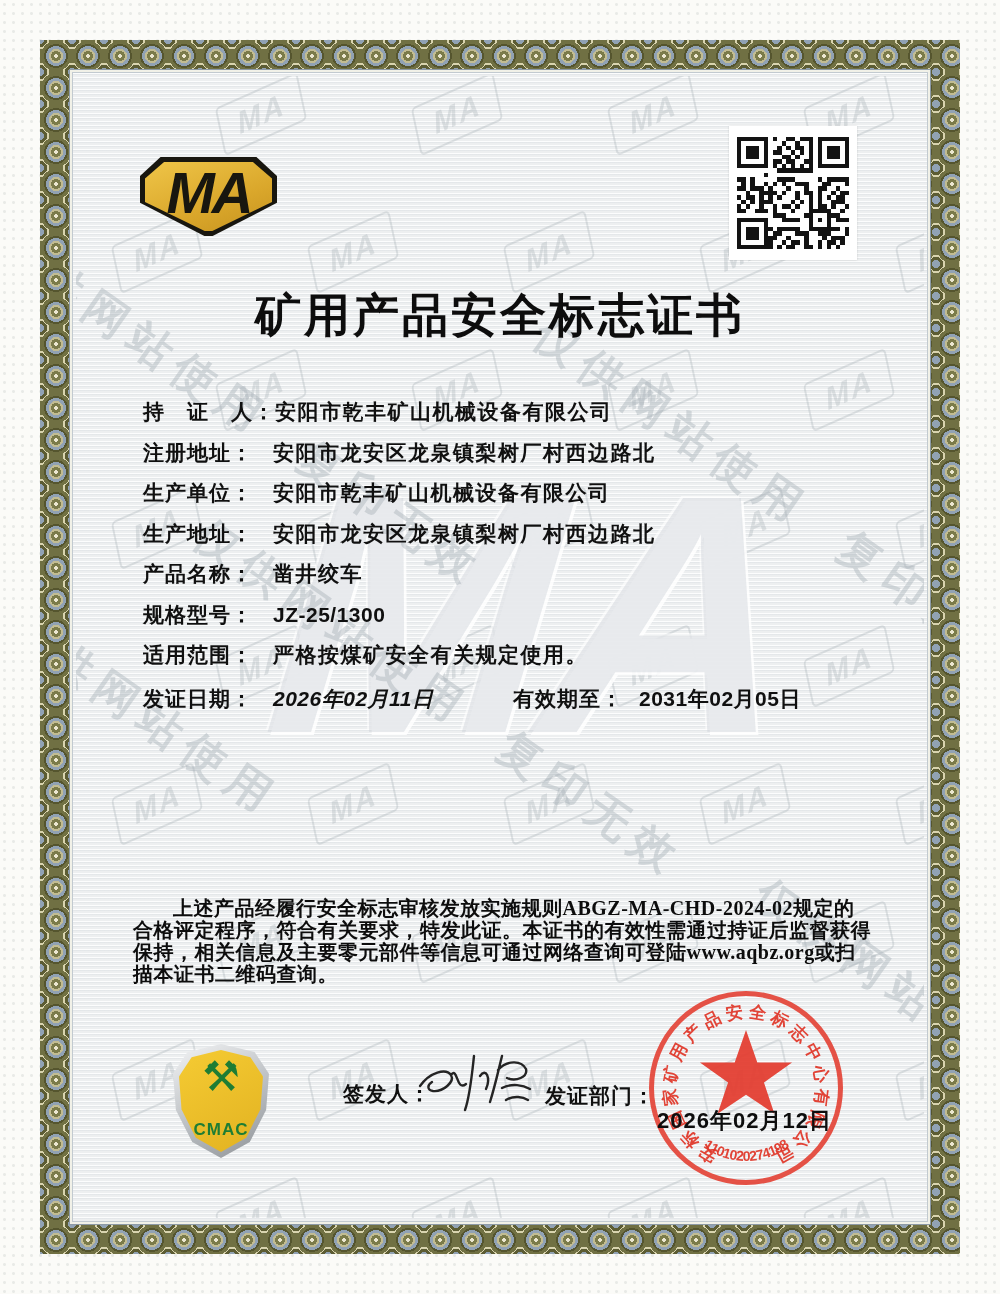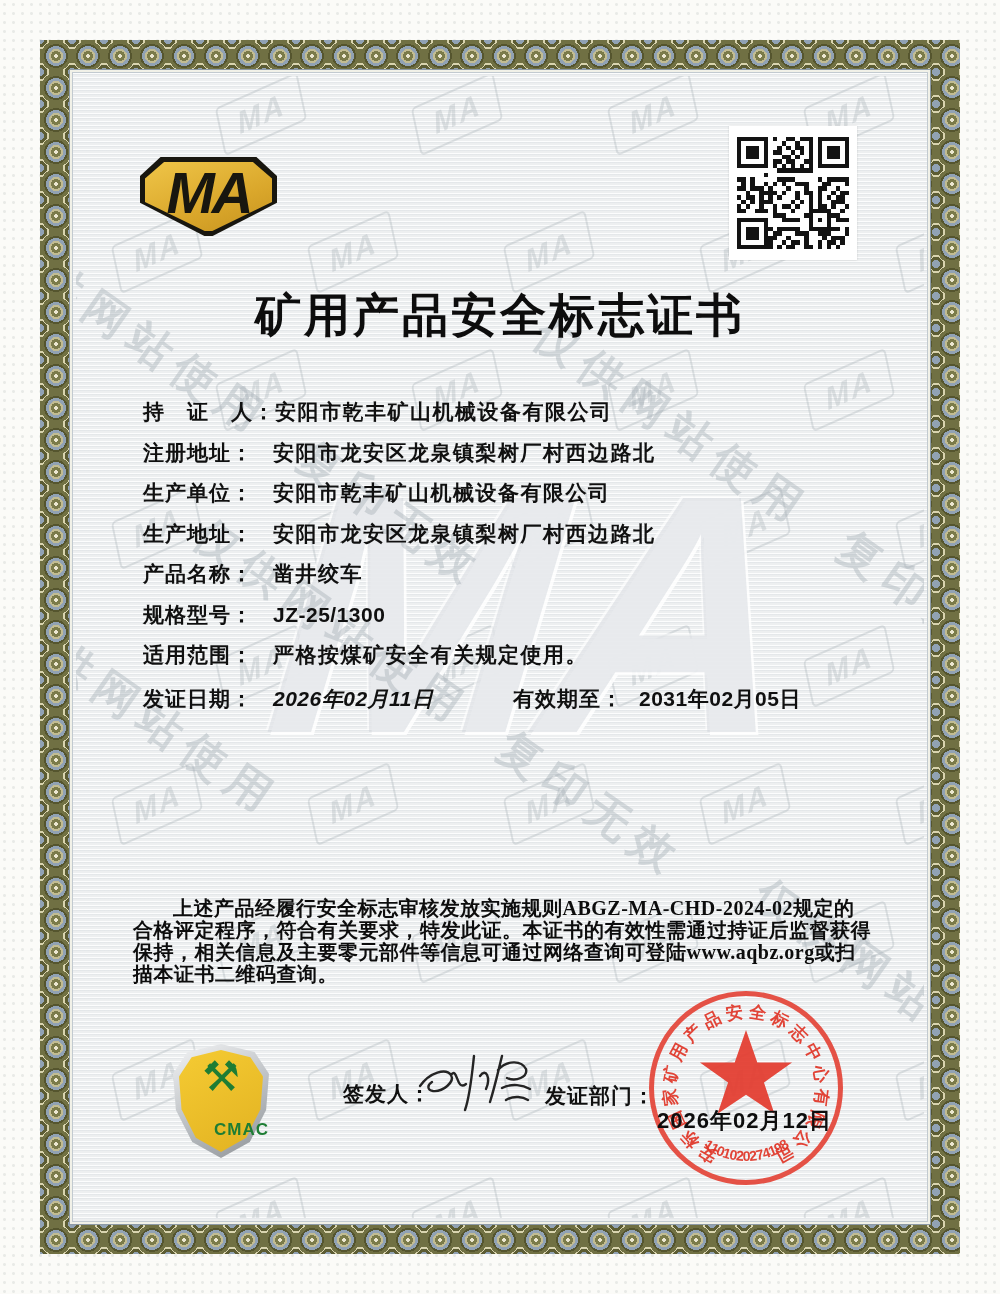--- a/index.html
+++ b/index.html
@@ -82,21 +82,21 @@
   .statement{position:absolute;left:133px;top:897px;width:742px;text-indent:2em;
     font-family:"Liberation Serif","DejaVu Serif",serif;font-weight:bold;
     font-size:20px;line-height:22px;letter-spacing:.5px;color:#0d0d0d;}
   
   .cmac{position:absolute;left:173px;top:1044px;width:96px;height:114px;}
   .cmac-outer{position:absolute;inset:0;background:linear-gradient(150deg,#f4f5f6,#b9bdc1 55%,#8e9296);
     clip-path:polygon(50% 0,85% 7%,100% 26%,97% 58%,80% 86%,50% 100%,20% 86%,3% 58%,0 26%,15% 7%);}
   .cmac-inner{position:absolute;inset:6px;background:linear-gradient(150deg,#f5cb33,#e2b221);
     clip-path:polygon(50% 0,85% 7%,100% 26%,97% 58%,80% 86%,50% 100%,20% 86%,3% 58%,0 26%,15% 7%);}
   .cmac-emblem{position:absolute;top:12px;left:0;width:100%;text-align:center;font-size:42px;color:#1e7d34;line-height:1;}
-  .cmac-text{position:absolute;bottom:18px;left:0;width:100%;text-align:right;font-weight:bold;font-size:17px;color:#1e7d34;letter-spacing:1px;}
+  .cmac-text{position:absolute;bottom:18px;left:0;width:100%;text-align:center;font-weight:bold;font-size:17px;color:#1e7d34;letter-spacing:1px;}
   .signer{position:absolute;left:343px;top:1080px;font-size:21px;font-weight:bold;letter-spacing:1px;}
   .signature{position:absolute;left:412px;top:1044px;}
   .issuer{position:absolute;left:545px;top:1082px;font-size:21px;font-weight:bold;letter-spacing:1px;}
   
   .seal{position:absolute;left:649px;top:991px;width:194px;height:194px;}
   .seal-ring{position:absolute;inset:0;border:5px solid rgba(227,59,46,.88);border-radius:50%;}
   .seal-star{position:absolute;left:50%;top:50%;width:96px;height:92px;transform:translate(-48px,-58px);
     background:rgba(227,59,46,.93);
     clip-path:polygon(50% 0%,61.8% 35.2%,98% 35.2%,68.7% 57%,79.6% 91%,50% 70.5%,20.4% 91%,31.3% 57%,2% 35.2%,38.2% 35.2%);}
   .seal-ch{position:absolute;left:50%;top:50%;font-size:17px;font-weight:bold;color:rgba(224,52,38,.92);

